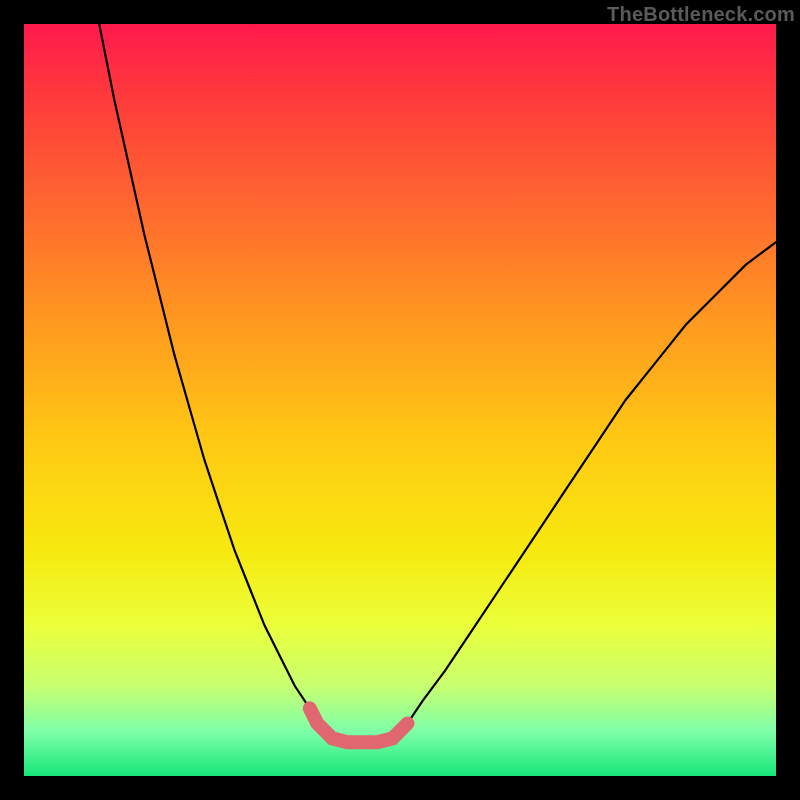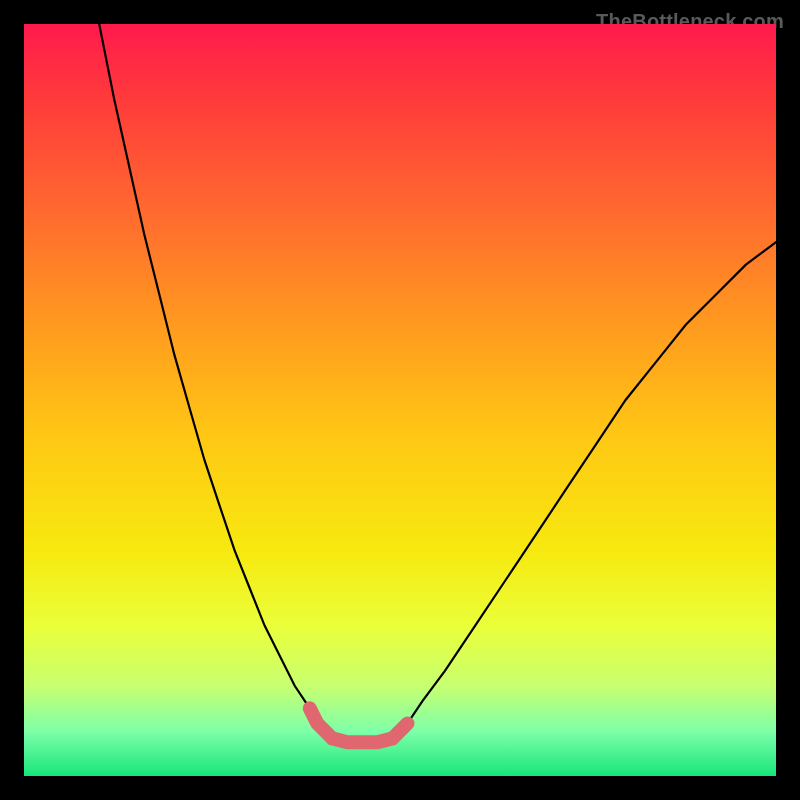--- a/index.html
+++ b/index.html
@@ -34,28 +34,27 @@
       #f7e90f 70%,
       #eaff3a 80%,
       #c8ff70 88%,
       #7fffa8 94%,
       #17e67a 100%
     );
   }
   .watermark {
     position: absolute;
     top: 3px;
-    right: 16px;
+    right: 5px;
     font-family: Arial, Helvetica, sans-serif;
     font-size: 20px;
     font-weight: 600;
     color: #5a5a5a;
     letter-spacing: 0.2px;
     user-select: none;
-    margin-top: 7px;
   }
   svg.curves {
     position: absolute;
     left: 0;
     top: 0;
     width: 752px;
     height: 752px;
   }
 </style>
 </head>

